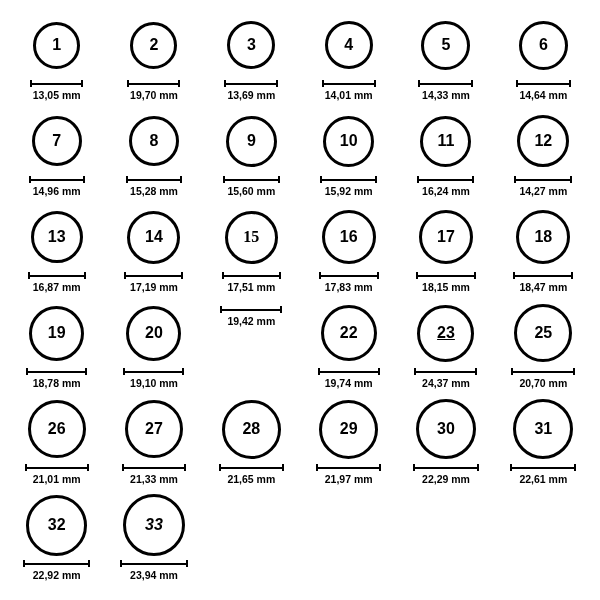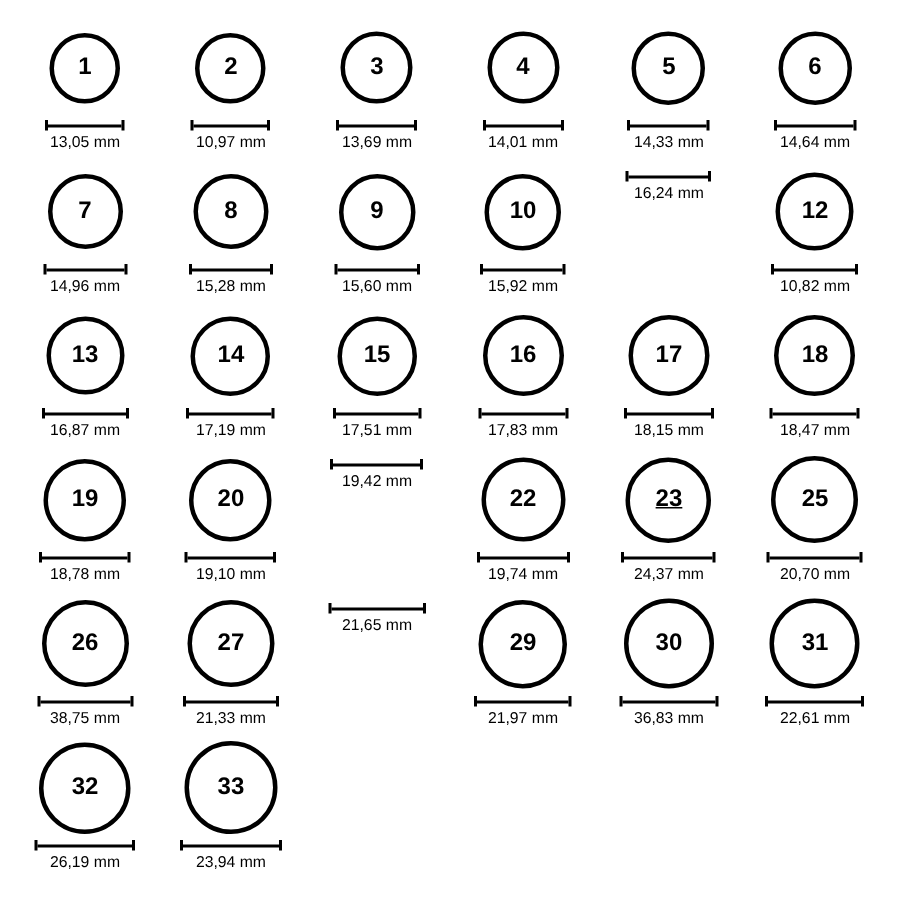--- a/index.html
+++ b/index.html
@@ -81,21 +81,21 @@
     left: 0;
     right: 0;
     top: 50%;
     height: 2px;
     background: #000000;
     transform: translateY(-1px);
   }
   .size-text {
     margin-top: 3px;
     font-size: 10.5px;
-    font-weight: normal;
+    font-weight: bold;
     line-height: 1;
     color: #000000;
     white-space: nowrap;
   }
 </style>
 </head>
 <body>
 
 <div id="chart">
   <div class="grid">
@@ -112,21 +112,21 @@
       </div>
       <div class="cell">
         <div class="ring-wrap">
           <div class="ring" style="width: 47px; height: 47px;">
             <span class="ring-label">2</span>
           </div>
         </div>
         <div class="measure">
           <div class="bar" style="width: 53px;"></div>
         </div>
-        <div class="size-text">10,97 mm</div>
+        <div class="size-text">19,70 mm</div>
       </div>
       <div class="cell">
         <div class="ring-wrap">
           <div class="ring" style="width: 48px; height: 48px;">
             <span class="ring-label">3</span>
           </div>
         </div>
         <div class="measure">
           <div class="bar" style="width: 54px;"></div>
         </div>
@@ -203,35 +203,40 @@
           <div class="ring" style="width: 51px; height: 51px;">
             <span class="ring-label">10</span>
           </div>
         </div>
         <div class="measure">
           <div class="bar" style="width: 57px;"></div>
         </div>
         <div class="size-text">15,92 mm</div>
       </div>
       <div class="cell">
+        <div class="ring-wrap">
+          <div class="ring" style="width: 51px; height: 51px;">
+            <span class="ring-label">11</span>
+          </div>
+        </div>
         <div class="measure">
           <div class="bar" style="width: 57px;"></div>
         </div>
         <div class="size-text">16,24 mm</div>
       </div>
       <div class="cell">
         <div class="ring-wrap">
           <div class="ring" style="width: 52px; height: 52px;">
             <span class="ring-label">12</span>
           </div>
         </div>
         <div class="measure">
           <div class="bar" style="width: 58px;"></div>
         </div>
-        <div class="size-text">10,82 mm</div>
+        <div class="size-text">14,27 mm</div>
       </div>
       <div class="cell">
         <div class="ring-wrap">
           <div class="ring" style="width: 52px; height: 52px;">
             <span class="ring-label">13</span>
           </div>
         </div>
         <div class="measure">
           <div class="bar" style="width: 58px;"></div>
         </div>
@@ -243,21 +248,21 @@
             <span class="ring-label">14</span>
           </div>
         </div>
         <div class="measure">
           <div class="bar" style="width: 59px;"></div>
         </div>
         <div class="size-text">17,19 mm</div>
       </div>
       <div class="cell">
         <div class="ring-wrap">
-          <div class="ring" style="width: 53px; height: 53px;">
+          <div class="ring" style="width: 53px; height: 53px; font-family: Liberation Serif, serif;">
             <span class="ring-label">15</span>
           </div>
         </div>
         <div class="measure">
           <div class="bar" style="width: 59px;"></div>
         </div>
         <div class="size-text">17,51 mm</div>
       </div>
       <div class="cell">
         <div class="ring-wrap">
@@ -355,34 +360,39 @@
       </div>
       <div class="cell">
         <div class="ring-wrap">
           <div class="ring" style="width: 58px; height: 58px;">
             <span class="ring-label">26</span>
           </div>
         </div>
         <div class="measure">
           <div class="bar" style="width: 64px;"></div>
         </div>
-        <div class="size-text">38,75 mm</div>
+        <div class="size-text">21,01 mm</div>
       </div>
       <div class="cell">
         <div class="ring-wrap">
           <div class="ring" style="width: 58px; height: 58px;">
             <span class="ring-label">27</span>
           </div>
         </div>
         <div class="measure">
           <div class="bar" style="width: 64px;"></div>
         </div>
         <div class="size-text">21,33 mm</div>
       </div>
       <div class="cell">
+        <div class="ring-wrap">
+          <div class="ring" style="width: 59px; height: 59px;">
+            <span class="ring-label">28</span>
+          </div>
+        </div>
         <div class="measure">
           <div class="bar" style="width: 65px;"></div>
         </div>
         <div class="size-text">21,65 mm</div>
       </div>
       <div class="cell">
         <div class="ring-wrap">
           <div class="ring" style="width: 59px; height: 59px;">
             <span class="ring-label">29</span>
           </div>
@@ -394,21 +404,21 @@
       </div>
       <div class="cell">
         <div class="ring-wrap">
           <div class="ring" style="width: 60px; height: 60px;">
             <span class="ring-label">30</span>
           </div>
         </div>
         <div class="measure">
           <div class="bar" style="width: 66px;"></div>
         </div>
-        <div class="size-text">36,83 mm</div>
+        <div class="size-text">22,29 mm</div>
       </div>
       <div class="cell">
         <div class="ring-wrap">
           <div class="ring" style="width: 60px; height: 60px;">
             <span class="ring-label">31</span>
           </div>
         </div>
         <div class="measure">
           <div class="bar" style="width: 66px;"></div>
         </div>
@@ -416,25 +426,25 @@
       </div>
       <div class="cell">
         <div class="ring-wrap">
           <div class="ring" style="width: 61px; height: 61px;">
             <span class="ring-label">32</span>
           </div>
         </div>
         <div class="measure">
           <div class="bar" style="width: 67px;"></div>
         </div>
-        <div class="size-text">26,19 mm</div>
-      </div>
-      <div class="cell">
-        <div class="ring-wrap">
-          <div class="ring" style="width: 62px; height: 62px;">
+        <div class="size-text">22,92 mm</div>
+      </div>
+      <div class="cell">
+        <div class="ring-wrap">
+          <div class="ring" style="width: 62px; height: 62px; font-style: italic;">
             <span class="ring-label">33</span>
           </div>
         </div>
         <div class="measure">
           <div class="bar" style="width: 68px;"></div>
         </div>
         <div class="size-text">23,94 mm</div>
       </div>
       <div class="cell empty"></div>
       <div class="cell empty"></div>

